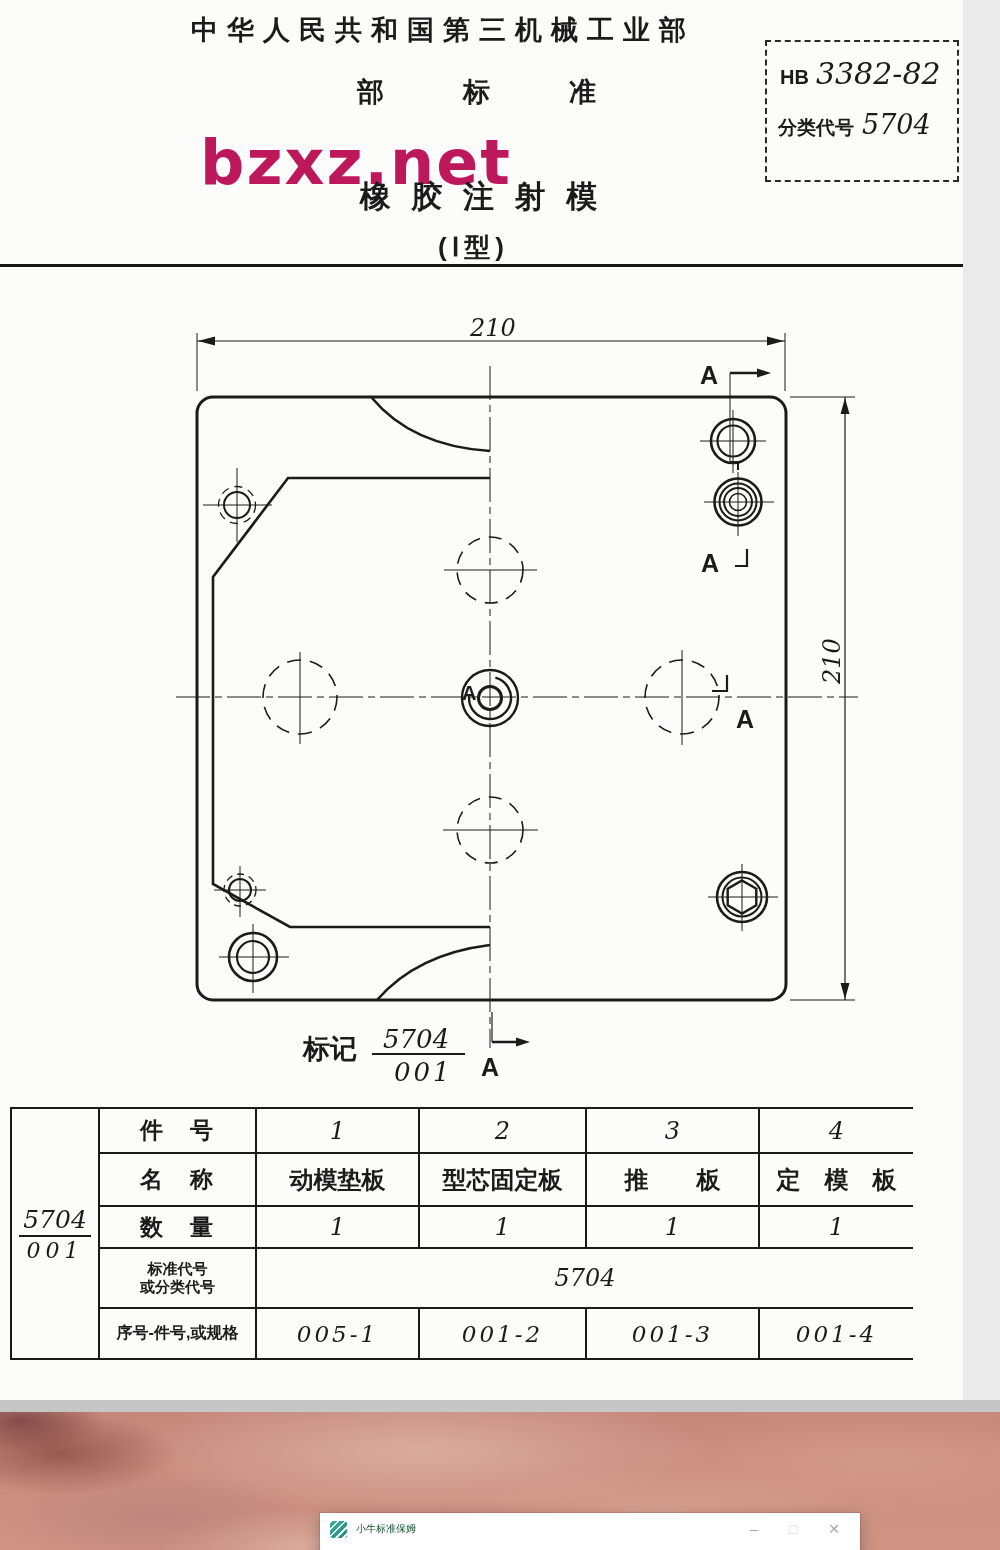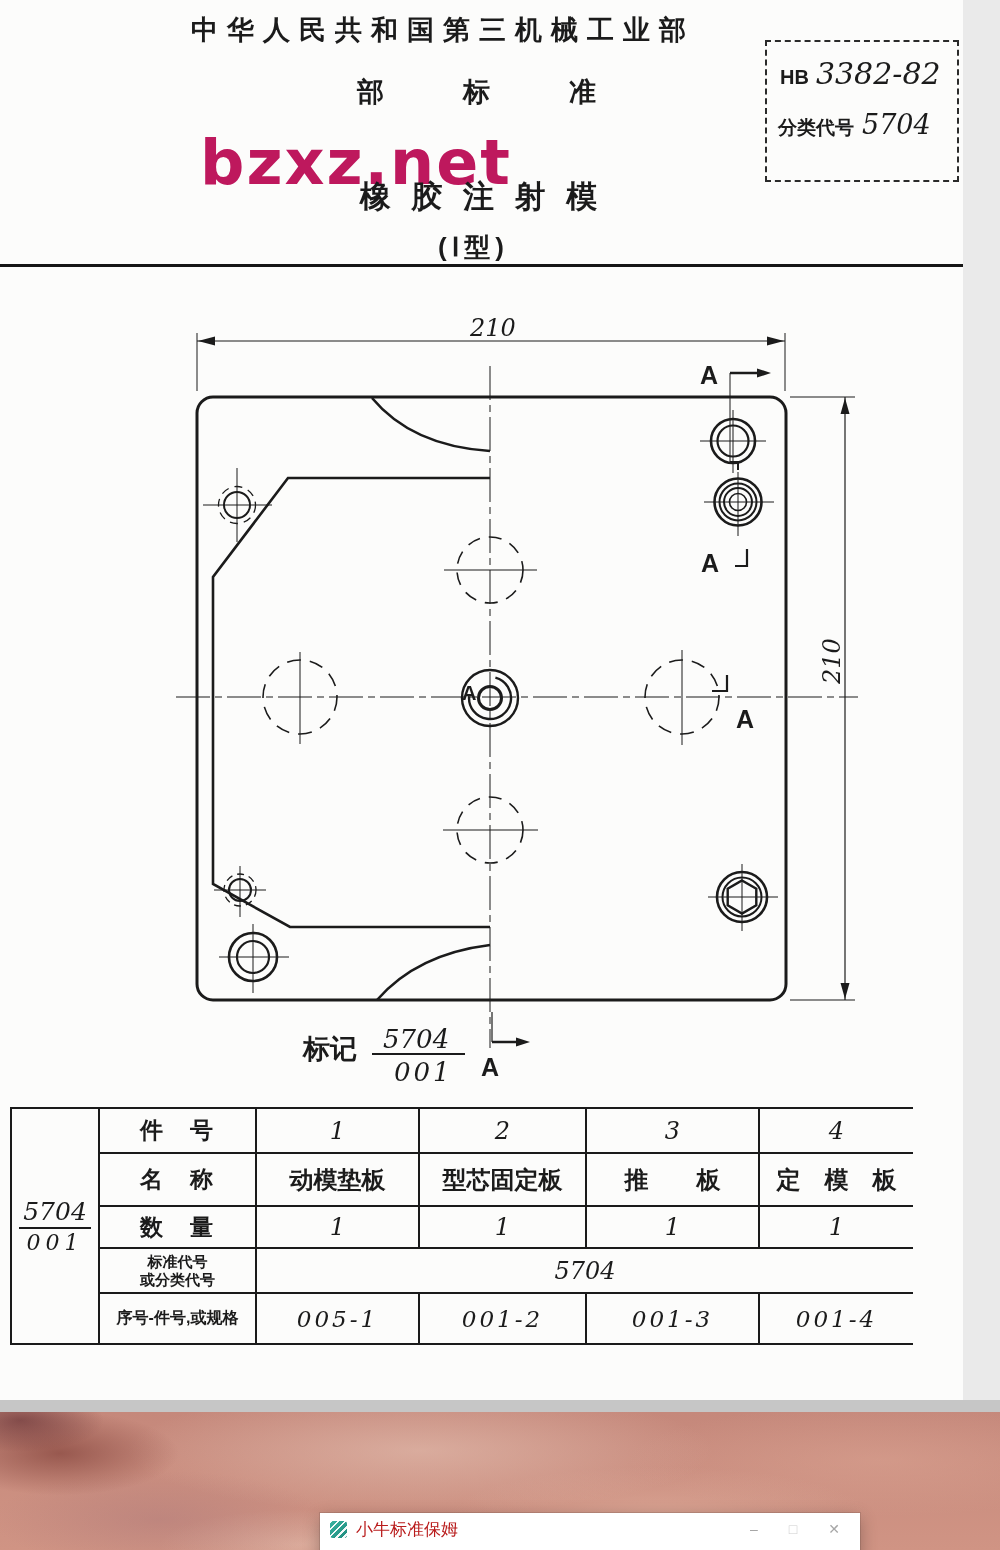--- a/index.html
+++ b/index.html
@@ -59,21 +59,21 @@
        radial-gradient(360px 80px at 88% 35%, rgba(222,168,150,.45), transparent 70%),
        radial-gradient(200px 50px at 30% 96%, rgba(235,205,190,.4), transparent 70%),
        linear-gradient(180deg,#c5887b,#d09484);}
   .app-window{position:absolute;left:320px;top:1513px;width:540px;height:60px;background:#fff;
      box-shadow:0 0 0 1px rgba(0,0,0,.10), 0 5px 16px rgba(0,0,0,.28);}
   .titlebar{height:32px;display:flex;align-items:center;padding:0 12px 0 10px;}
   .app-icon{width:17px;height:17px;border-radius:3px;flex:0 0 auto;
      background:
        repeating-linear-gradient(135deg, rgba(255,255,255,.95) 0 2px, rgba(255,255,255,0) 2px 5px),
        linear-gradient(135deg,#3bb3a1,#1d8a7c);}
-  .app-title{margin-left:9px;font-size:17px;color:#b91c1c;white-space:nowrap;}
+  .app-title{margin-left:9px;font-size:10px;color:#14532d;white-space:nowrap;}
   .win-controls{margin-left:auto;display:flex;align-items:center;gap:31px;padding-right:8px;}
   .win-btn{font-size:14px;color:#a6a6a6;line-height:1;cursor:default;}
   .win-btn.max{color:#d0d0d0;}
   .menubar{padding:3px 0 0 12px;font-size:13px;color:#4a4a4a;}
 </style>
 </head>
 <body>
 
 <div class="screen">
   <div class="page">
@@ -248,21 +248,21 @@
         <td class="namecell">推　　板</td>
         <td class="namecell no-right">定　模　板</td>
       </tr>
       <tr style="height:42px">
         <th class="rowhead">数　量</th>
         <td class="num">1</td>
         <td class="num">1</td>
         <td class="num">1</td>
         <td class="num no-right">1</td>
       </tr>
-      <tr style="height:45px">
+      <tr style="height:60px">
         <th class="rowhead-sm">
           <span>标准代号</span><br>
           <span>或分类代号</span>
         </th>
         <td class="num no-right" colspan="4">5704</td>
       </tr>
       <tr style="height:51px">
         <th class="rowhead-spec">序号-件号,或规格</th>
         <td class="speccell">005-1</td>
         <td class="speccell">001-2</td>

